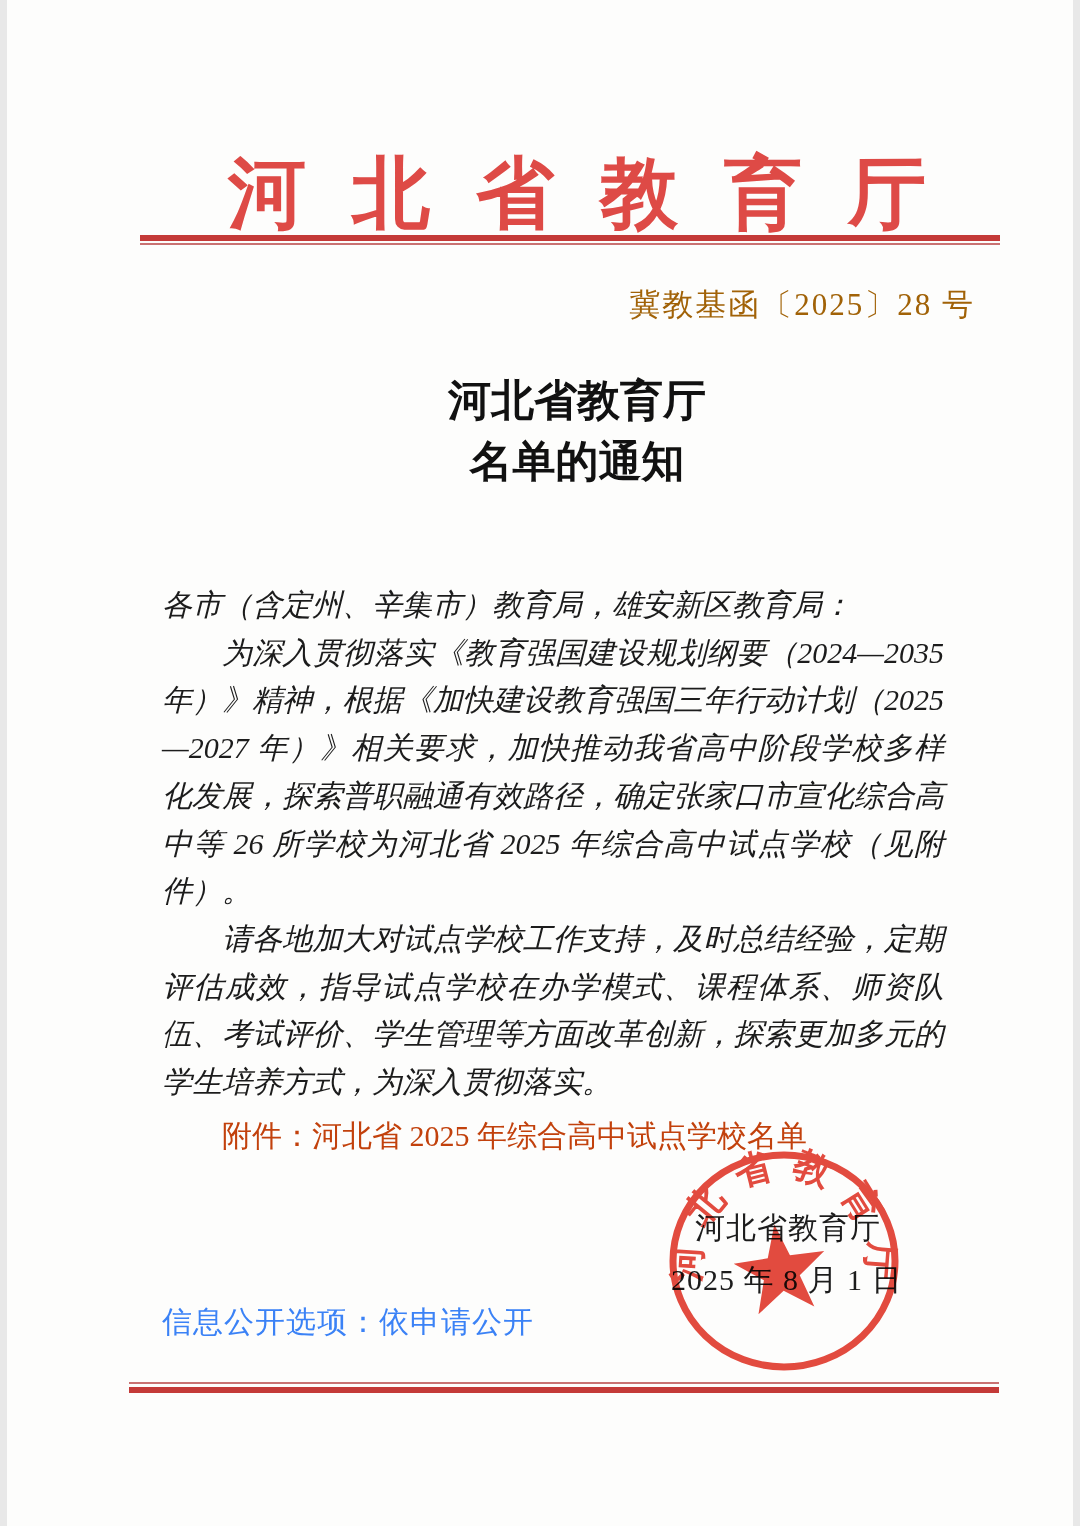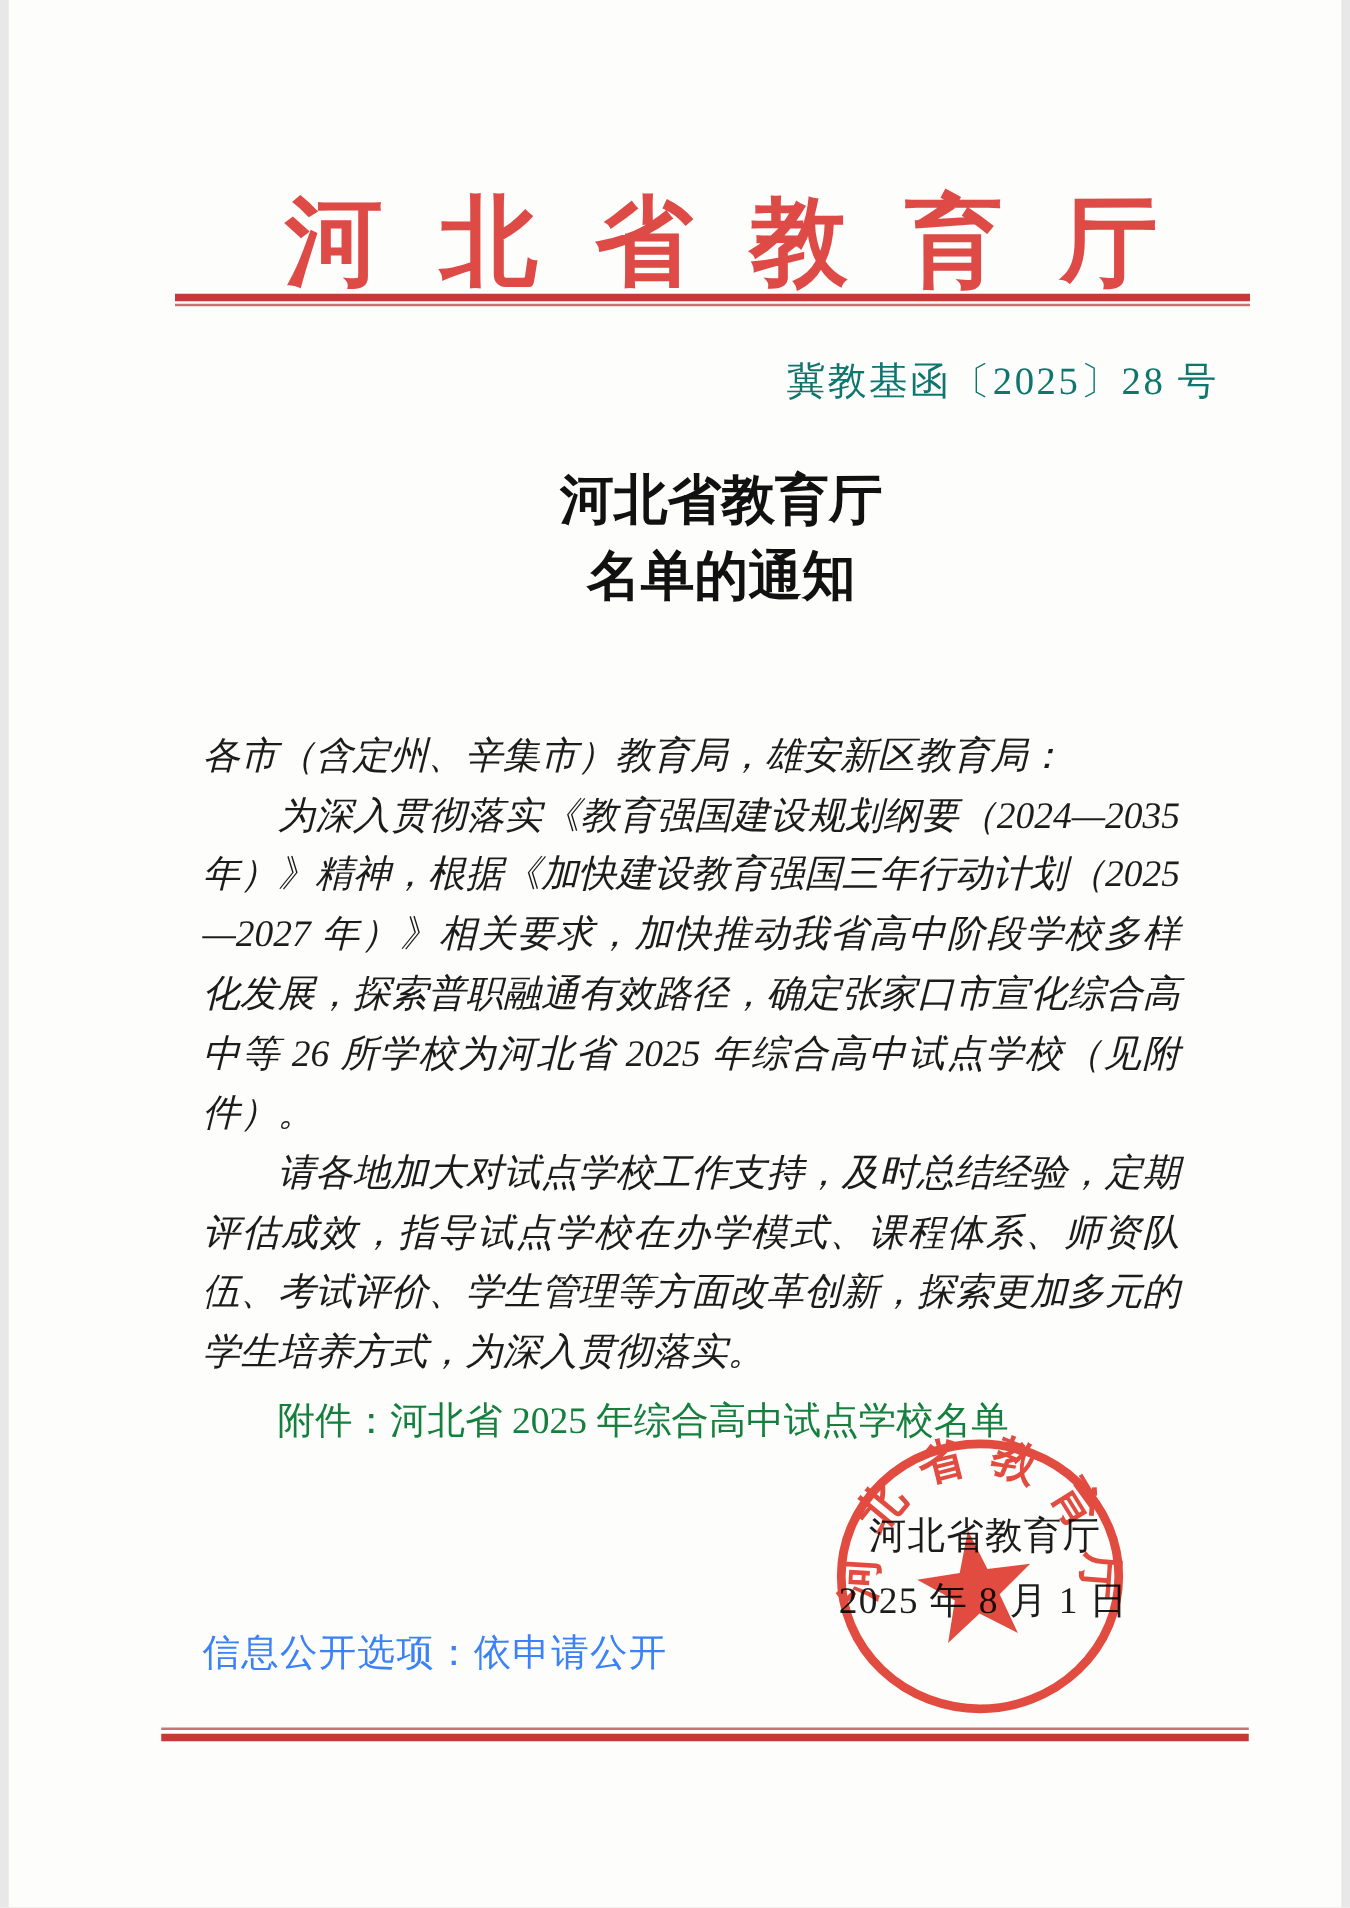--- a/index.html
+++ b/index.html
@@ -35,21 +35,21 @@
   .rule-bottom { position: absolute; top: 1382px; left: 122px; width: 870px; }
   .rule-bottom .thin  { height: 2px; background: #c97272; }
   .rule-bottom .thick { height: 6px; background: #c43a38; margin-top: 3px; }
 
   .doc-number {
     position: absolute;
     top: 284px; left: 0; width: 968px;
     text-align: right;
     font-size: 31px;
     letter-spacing: 2px;
-    color: #0f766e;
+    color: #a16207;
     white-space: nowrap;
   }
 
   .title {
     position: absolute;
     top: 370px; left: 60px; width: 1020px;
     text-align: center;
     font-weight: bold;
     font-size: 43px;
     line-height: 61px;
@@ -65,21 +65,21 @@
     color: #1c1c1c;
   }
   .body-text p { margin: 0; text-indent: 2em; font-style: italic; }
   .body-text .salutation { text-indent: 0; }
 
   .attachment {
     position: absolute;
     top: 1116px; left: 155px; width: 782px;
     font-size: 30px;
     text-indent: 2em;
-    color: #15803d;
+    color: #c2410c;
     white-space: nowrap;
   }
 
   .signer {
     position: absolute;
     top: 1208px; left: 688px;
     font-size: 30px;
     letter-spacing: 1px;
     color: #1c1c1c;
     white-space: nowrap;

